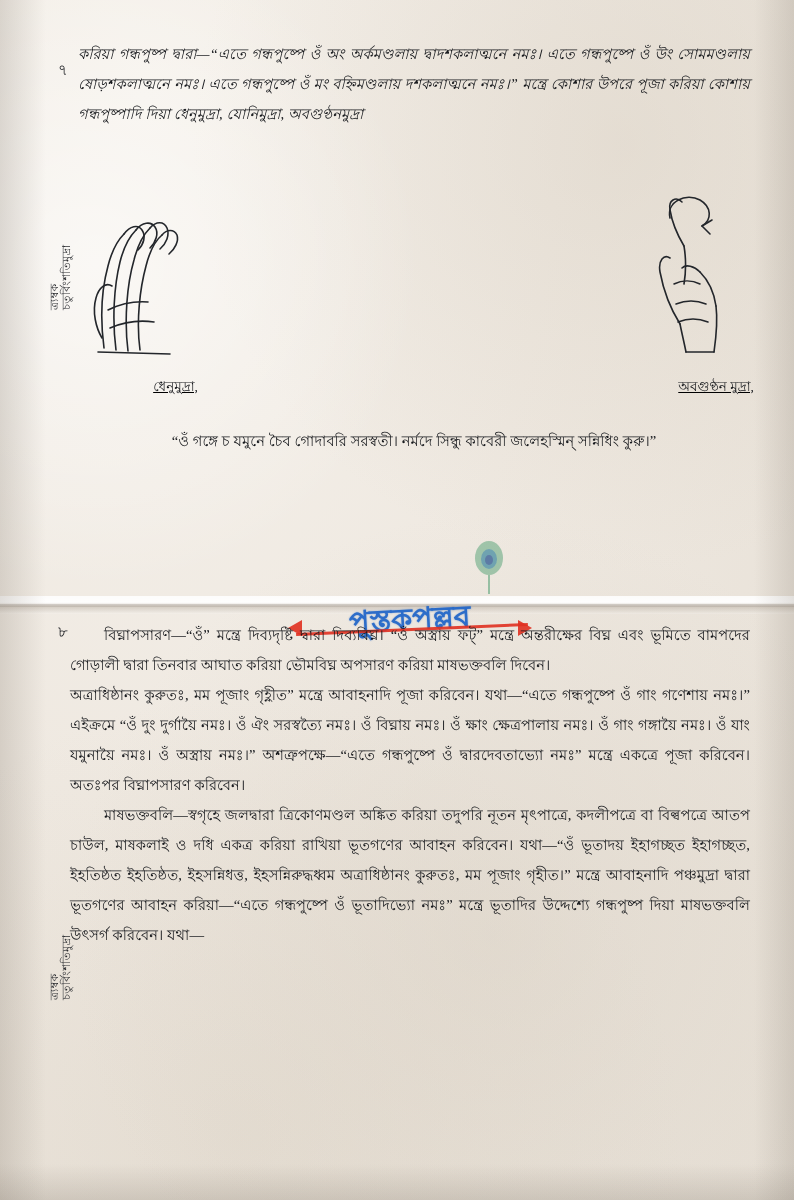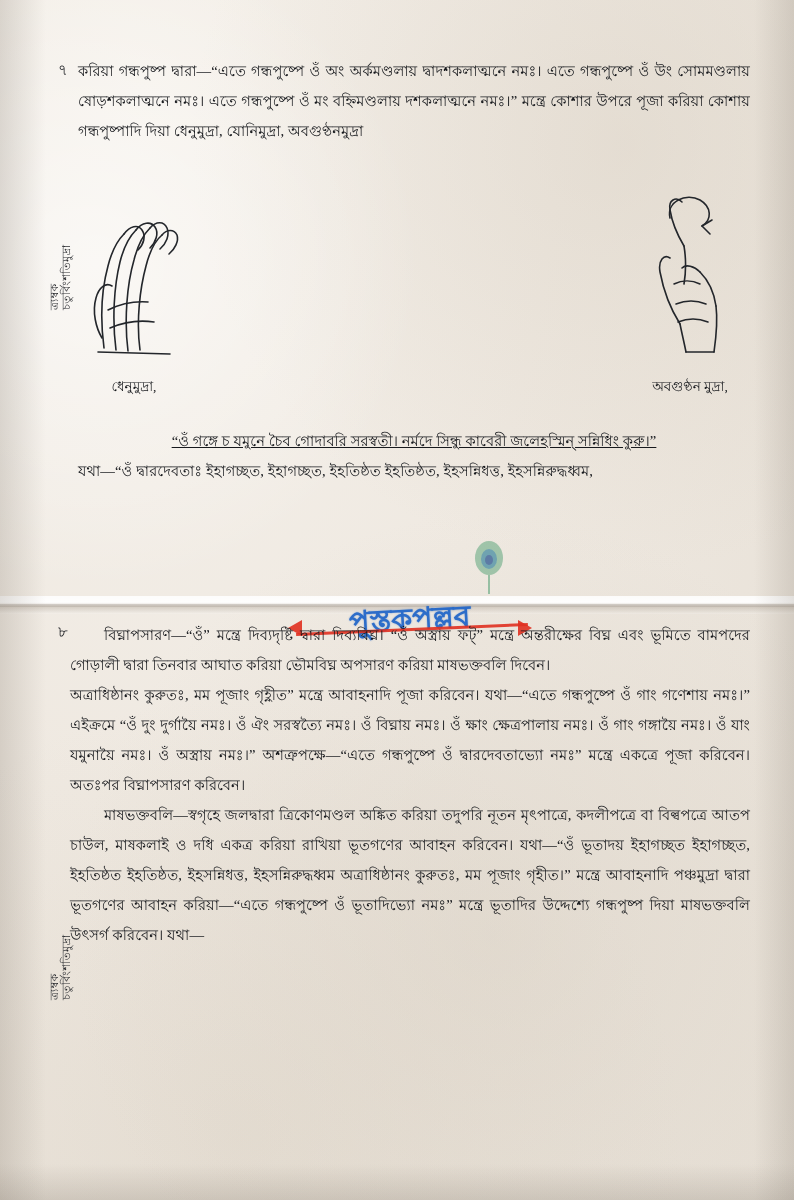--- a/index.html
+++ b/index.html
@@ -83,27 +83,27 @@
     text-align: justify;
     margin: 0 0 0 0;
     letter-spacing: 0.1px;
   }
   .para.indent {
     text-indent: 34px;
   }
   .para.center {
     text-align: center;
     text-indent: 0;
-    text-decoration: underline;
   }
   .block-top {
     position: absolute;
     left: 78px;
-    top: 56px;
+    top: 39px;
     width: 672px;
+    font-style: italic;
   }
   .marker {
     position: absolute;
     font-size: 15px;
     color: #1a1c20;
   }
   .marker-1 { left: 58px; top: 58px; }
   .marker-2 { left: 58px; top: 620px; }
 
   
@@ -126,21 +126,22 @@
     position: absolute;
     left: 70px;
     top: 176px;
     width: 684px;
     display: flex;
     justify-content: space-between;
     align-items: flex-end;
   }
   .mudra-cell {
     width: 128px;
-    text-align: center;
+    text-align: right;
+    text-decoration: underline;
   }
   .mudra-art {
     height: 192px;
     display: flex;
     align-items: flex-end;
     justify-content: center;
   }
   .mudra-caption {
     font-size: 13.5px;
     color: #15171b;
@@ -279,21 +280,20 @@
       </div>
       <div class="mudra-caption">অবগুণ্ঠন মুদ্রা,</div>
     </div>
 
 
 
   </div>
 
   <div style="position:absolute; left:78px; top:426px; width:672px;">
     <p class="para center">“ওঁ গঙ্গে চ যমুনে চৈব গোদাবরি সরস্বতী। নর্মদে সিন্ধু কাবেরী জলেহস্মিন্ সন্নিধিং কুরু।”</p>
-    <p class="para">যথা—“ওঁ দ্বারদেবতাঃ ইহাগচ্ছত, ইহাগচ্ছত, ইহতিষ্ঠত ইহতিষ্ঠত, ইহসন্নিধত্ত, ইহসন্নিরুদ্ধধ্বম,</p>
   </div>
 
   <div class="crease"></div>
   <div class="crease2"></div>
 
   <div class="stamp">
     <svg class="stamp-feather" viewBox="0 0 46 54">
       <ellipse cx="23" cy="18" rx="14" ry="17" fill="#2f8f5b" opacity="0.55"></ellipse>
       <ellipse cx="23" cy="19" rx="8" ry="10" fill="#1b6fa8" opacity="0.6"></ellipse>
       <ellipse cx="23" cy="20" rx="4" ry="5" fill="#23408a" opacity="0.7"></ellipse>

